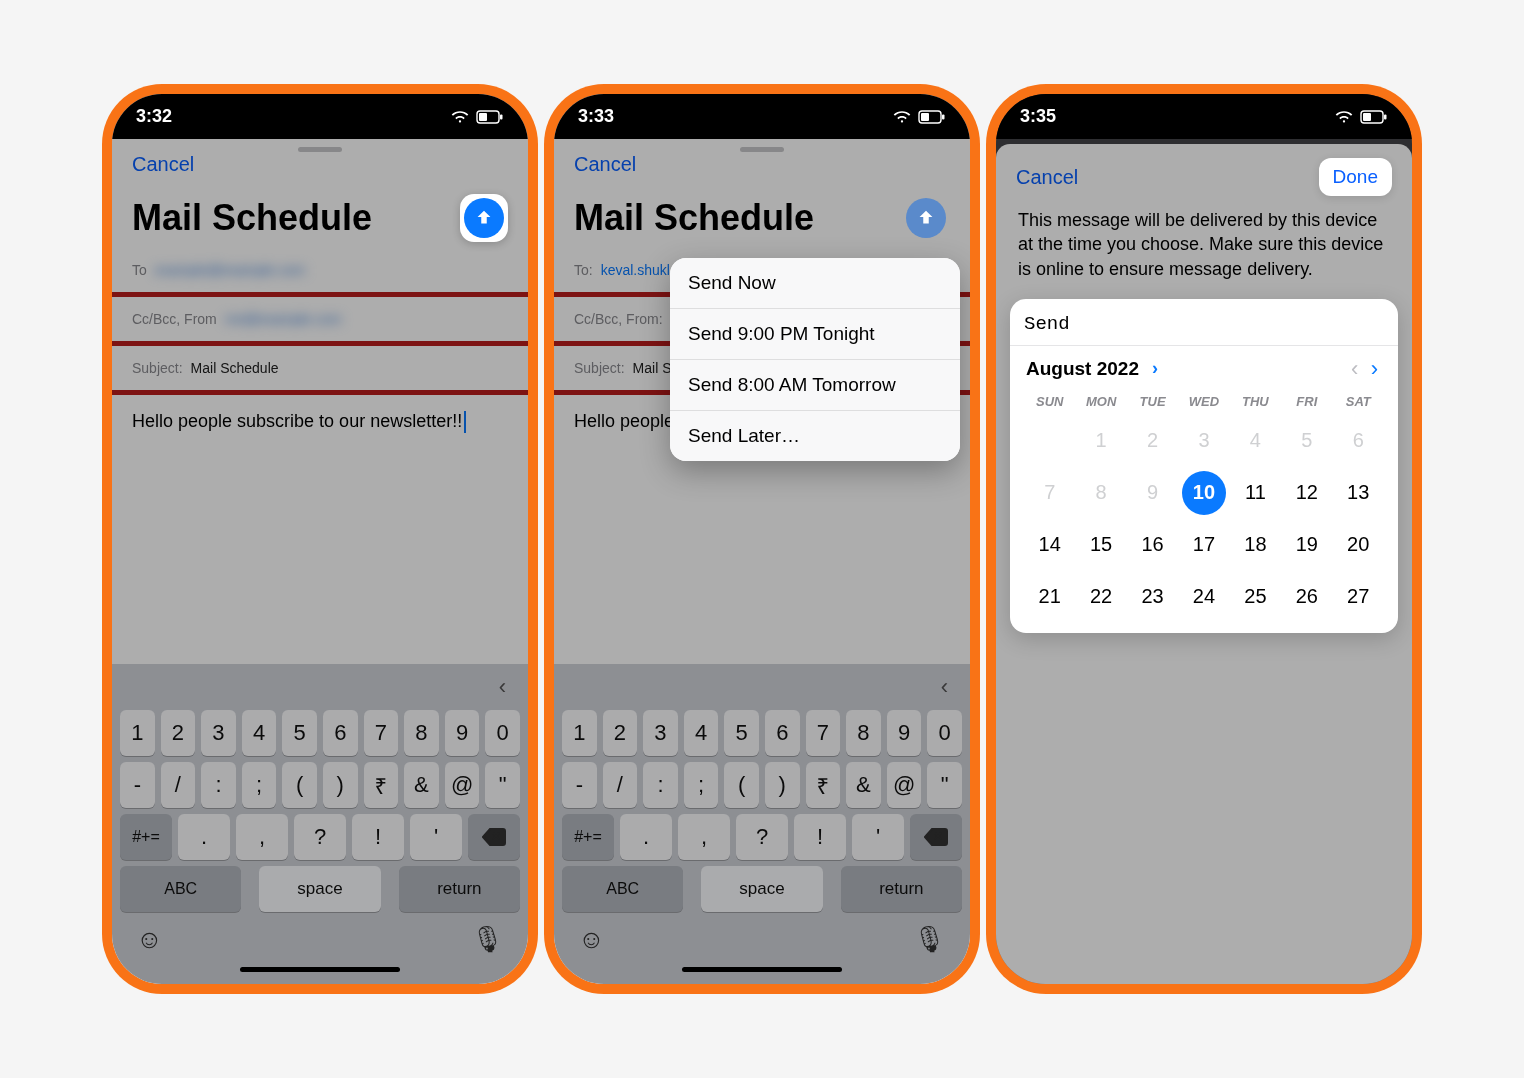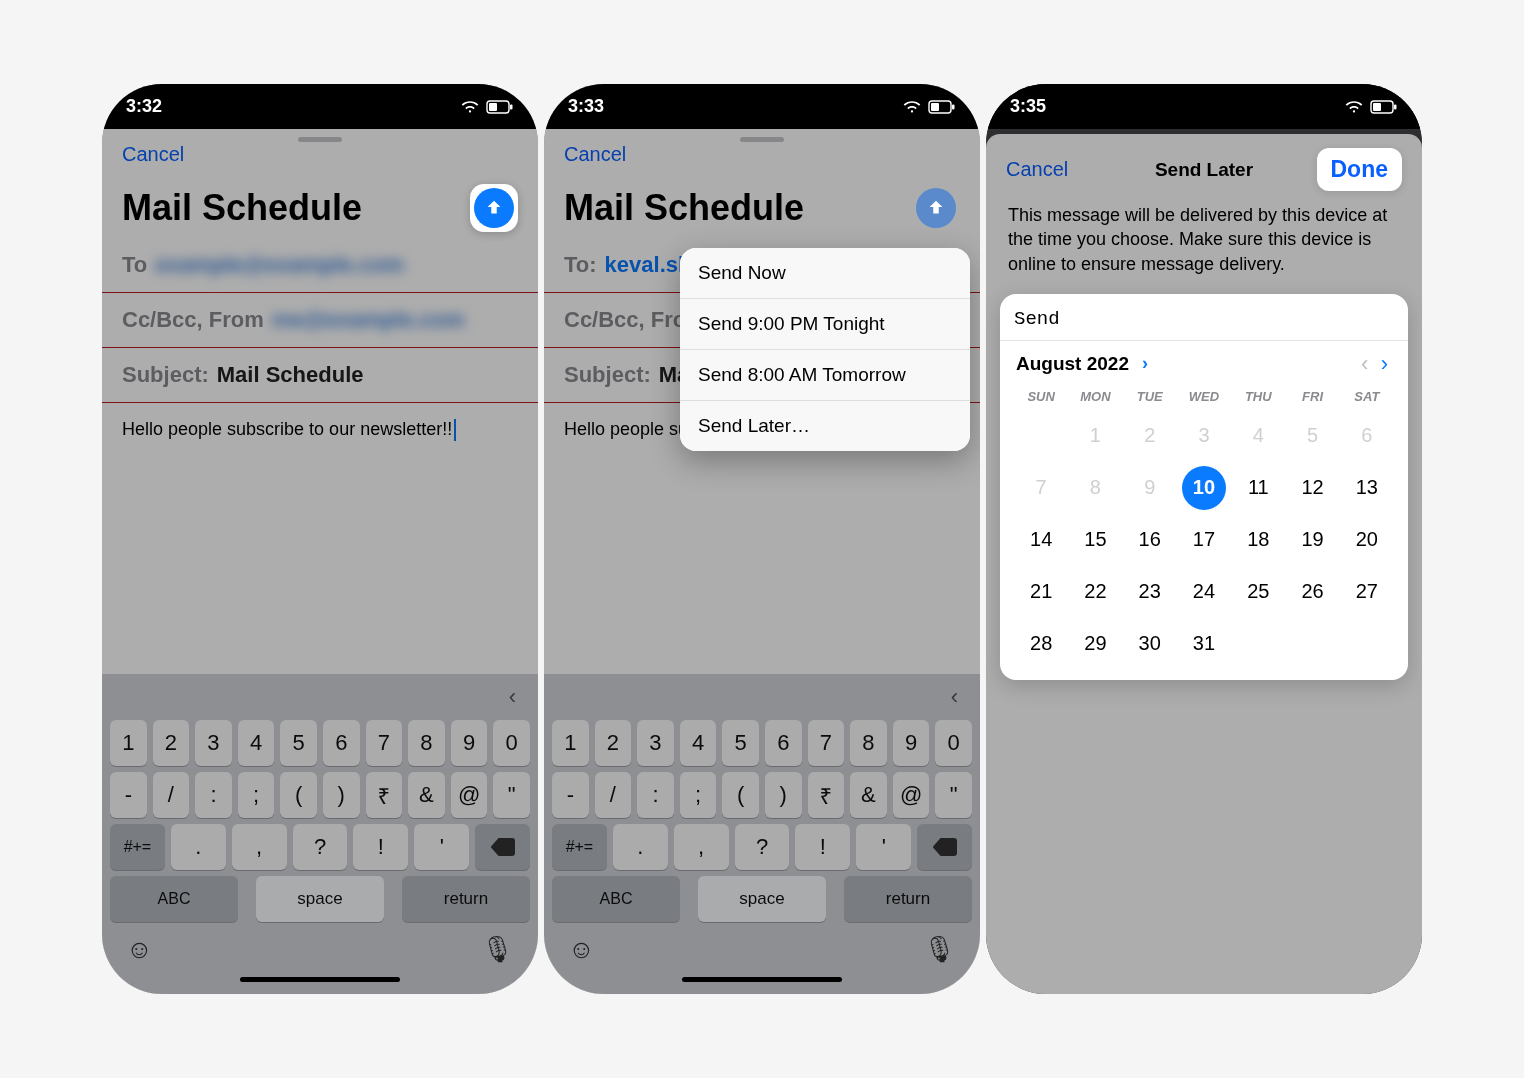--- a/index.html
+++ b/index.html
@@ -10,22 +10,23 @@
     display: flex;
     justify-content: center;
     align-items: center;
     min-height: 1078px;
   }
   .stage { display: flex; gap: 6px; }
   .phone {
     width: 436px;
     height: 910px;
     border-radius: 60px;
-    background: #737373;
+    background: #f97316;
     position: relative;
+    padding: 10px;
     overflow: hidden;
   }
   .screen {
     width: 100%; height: 100%;
     background: #fff;
     border-radius: 50px;
     overflow: hidden;
     position: relative;
   }
   
@@ -55,38 +56,38 @@
     position: relative;
   }
   .grabber {
     position: absolute; top: 8px; left: 50%;
     margin-left: -22px; width: 44px; height: 5px;
     background: #c8c8ca; border-radius: 3px;
   }
   .cancel { color: #0a60ff; font-size: 20px; }
   .sheet-title-center { font-weight: 600; position: absolute; left: 0; right: 0; text-align: center; }
   .done-btn {
-    background: #fff; color: #0a60ff; font-weight: 700;
-    padding: 8px 14px; border-radius: 12px; font-size: 23px;
+    background: #fff; color: #0a60ff; font-weight: 400;
+    padding: 8px 14px; border-radius: 12px; font-size: 19px;
     box-shadow: 0 2px 8px rgba(0,0,0,0.12);
     position: relative; z-index: 50; text-align: center;
   }
   .sheet-title { font-size: 36px; font-weight: 700; padding: 10px 20px 6px; display: flex; justify-content: space-between; align-items: center; }
   .send-btn {
     width: 48px; height: 48px; border-radius: 14px;
     background: #fff; display: flex; align-items: center; justify-content: center;
     position: relative; z-index: 50;
     box-shadow: 0 2px 8px rgba(0,0,0,0.2);
   }
   .send-btn.dim { background: transparent; box-shadow: none; }
   .send-circle { width: 40px; height: 40px; border-radius: 50%; background: #0a7aff; display: flex; align-items: center; justify-content: center; color: #fff; }
   .send-circle.muted { background: #5a8acb; }
   .compose-field {
-    padding: 14px 20px; border-bottom: 1px solid #b91c1c; font-size: 22px;
-    display: flex; gap: 8px; color: #333; font-weight: bold;
+    padding: 14px 20px; border-bottom: 5px solid #b91c1c; font-size: 14px;
+    display: flex; gap: 8px; color: #333;
   }
   .compose-field .label { color: #8a8a8f; }
   .compose-field .value { color: #222; }
   .compose-field .value.blurred { filter: blur(6px); color: #3b7dd7; }
   .body-text { padding: 16px 20px; font-size: 18px; }
   .cursor { display:inline-block; width:2px; height:22px; background:#0a7aff; vertical-align:middle; margin-left:2px; }
 
   
   .ctx-menu {
     position: absolute; top: 164px; right: 10px;
@@ -396,21 +397,20 @@
                 <rect x="24" y="4.5" width="2.5" height="5" rx="1" fill="#fff"></rect>
               </svg>
         </span>
       </div>
     </div>
 
     <div style="background:#fff; border-radius: 14px 14px 0 0; position:absolute; top:50px; left:0; right:0; bottom:0;">
 
       <div class="sheet-header">
         <span class="cancel">Cancel</span>
-        <span class="sheet-title-center">Send Later</span>
         <span class="done-btn">Done</span>
       </div>
 
       <div class="info-text">This message will be delivered by this device at the time you choose. Make sure this device is online to ensure message delivery.</div>
 
       <div class="sched-card">
         <div class="send-row">
           <span style="font-size:19px;">Send</span>
         </div>
         <div class="divider"></div>
@@ -519,43 +519,20 @@
                 <div class="cal-cell">
                   <span>25</span>
                 </div>
                 <div class="cal-cell">
                   <span>26</span>
                 </div>
                 <div class="cal-cell">
                   <span>27</span>
                 </div>
               </div>
-              <div class="cal-row">
-                <div class="cal-cell">
-                  <span>28</span>
-                </div>
-                <div class="cal-cell">
-                  <span>29</span>
-                </div>
-                <div class="cal-cell">
-                  <span>30</span>
-                </div>
-                <div class="cal-cell">
-                  <span>31</span>
-                </div>
-                <div class="cal-cell">
-                  <span></span>
-                </div>
-                <div class="cal-cell">
-                  <span></span>
-                </div>
-                <div class="cal-cell">
-                  <span></span>
-                </div>
-              </div>
             </div>
       </div>
 
     </div>
 
     <div class="dimmer" style="z-index:20"></div>
 
   </div>
 </div>
 

